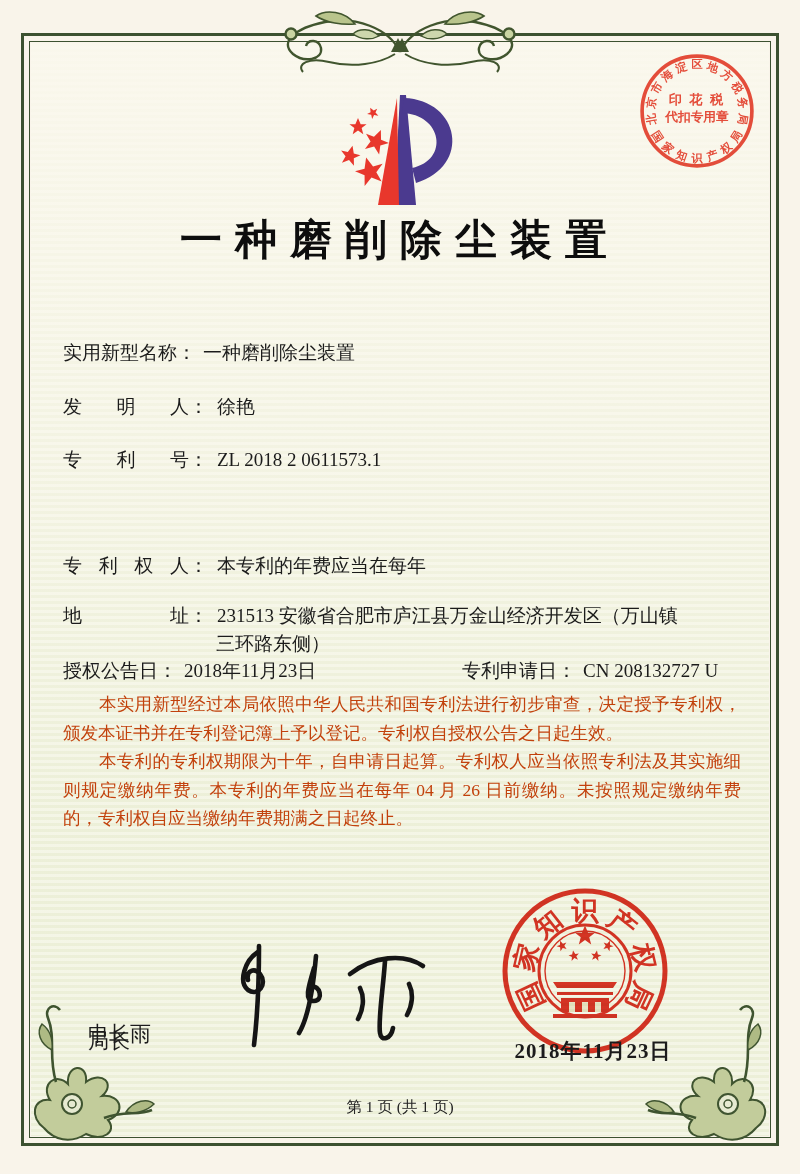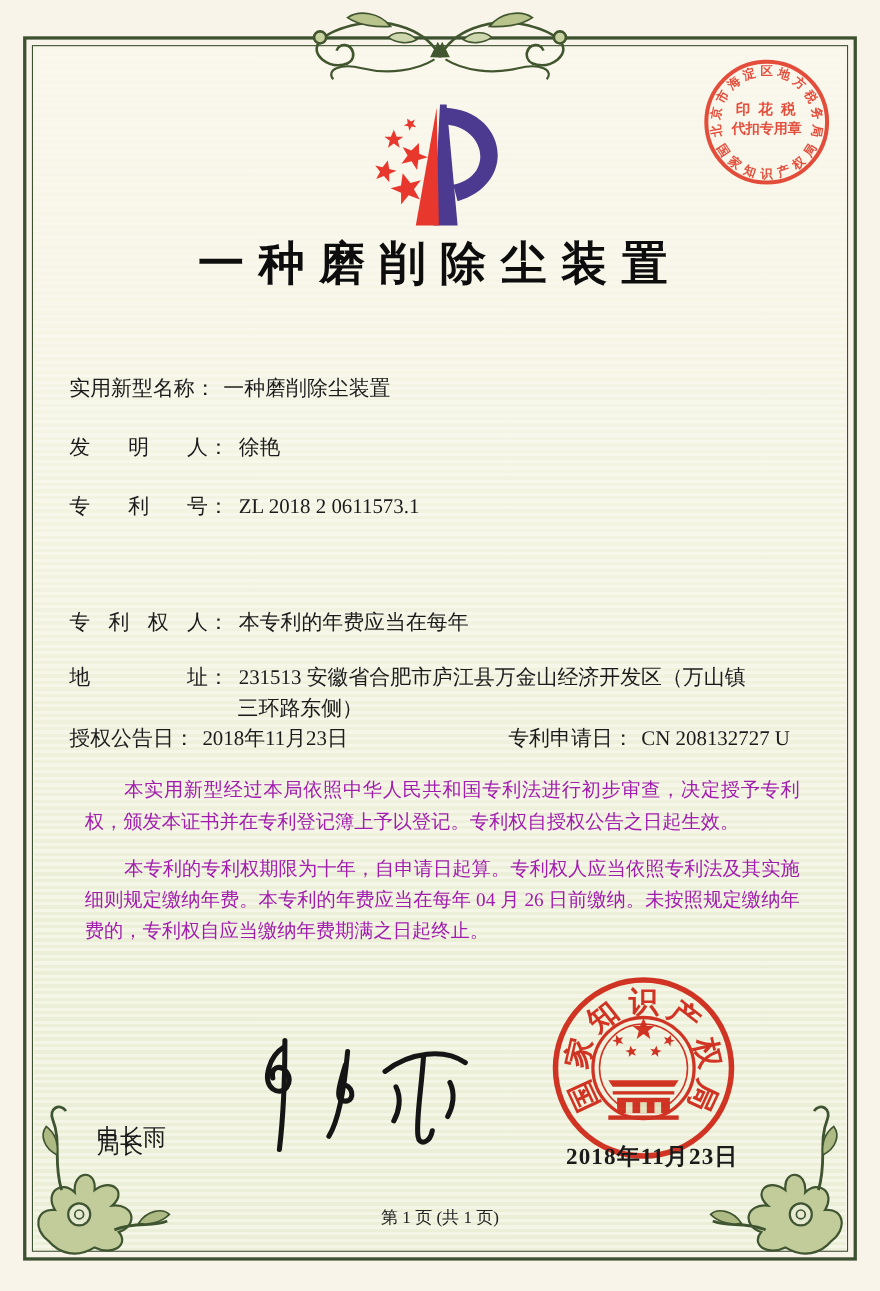--- a/index.html
+++ b/index.html
@@ -21,21 +21,21 @@
   .abs{position:absolute;}
   .cert-no{left:63px;top:92px;font-size:20px;letter-spacing:2px;}
   .title{left:0;right:0;top:212px;text-align:center;font-size:42px;font-weight:bold;letter-spacing:13px;color:#0d0d0d;}
   .row{left:63px;font-size:19px;white-space:nowrap;}
   .lbl-j{display:inline-block;width:126px;text-align:justify;text-align-last:justify;}
   .val{margin-left:9px;}
   .val-t{margin-left:7px;}
   .addr2{left:216px;font-size:19px;}
   .grant-right{left:462px;font-size:19px;white-space:nowrap;}
   .paras{left:63px;top:690px;width:678px;}
-  .paras p{margin:14px;font-size:17.5px;line-height:28.6px;text-align:justify;text-indent:2.05em;color:#a21caf;}
+  .paras p{margin:0;font-size:17.5px;line-height:28.6px;text-align:justify;text-indent:2.05em;color:#c2410c;}
   .sig-title{left:88px;top:980px;font-size:21px;font-family:"Liberation Sans","DejaVu Sans",sans-serif;margin-top:47px;}
   .sig-name{left:88px;top:1020px;font-size:21px;font-family:"Liberation Sans","DejaVu Sans",sans-serif;}
   .seal-date{left:498px;top:1037px;width:190px;text-align:center;font-size:21px;letter-spacing:1px;font-weight:bold;z-index:6;}
   .footer{left:0;right:0;top:1097px;text-align:center;font-size:15.5px;color:#222;}
   .seal-svg{left:490px;top:886px;z-index:5;mix-blend-mode:multiply;opacity:.95;}
   .stamp-svg{left:636px;top:50px;z-index:5;mix-blend-mode:multiply;opacity:.92;}
   .logo-svg{left:330px;top:70px;}
   .sig-svg{left:208px;top:940px;z-index:4;}
   .orn-top{left:245px;top:6px;z-index:3;}
   .orn-bl{left:26px;top:990px;z-index:3;}

